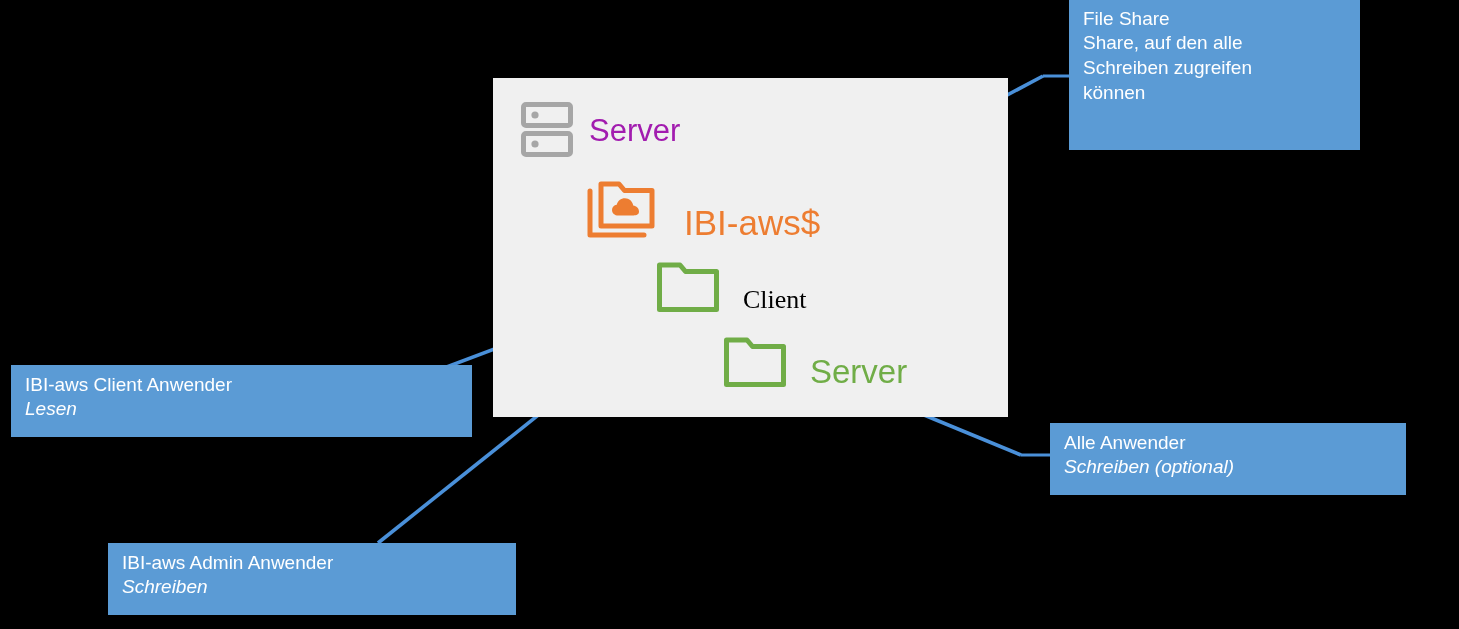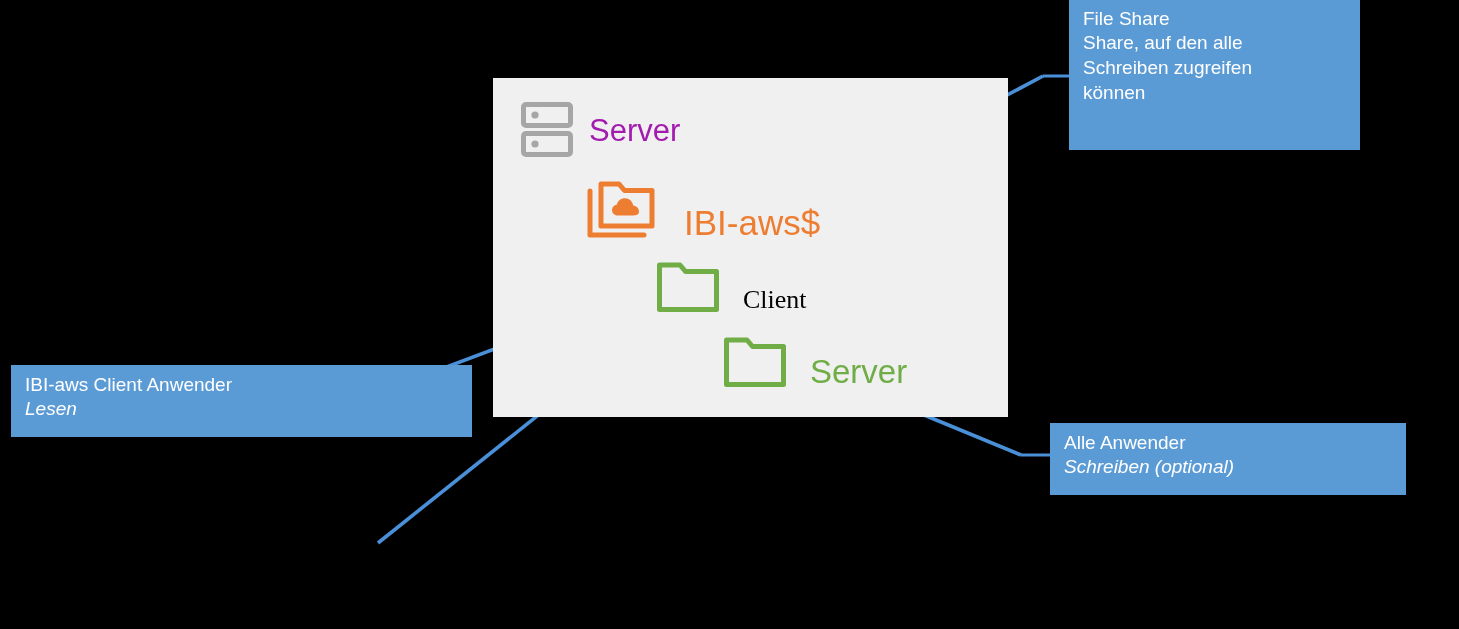--- a/index.html
+++ b/index.html
@@ -232,19 +232,23 @@
       <div>Schreiben zugreifen</div>
       <div>können</div>
     </div>
   </div>
 
   <div class="callout" id="callout-client-user">
     <div class="callout-title">IBI-aws Client Anwender</div>
     <div class="callout-body nowrap">Lesen</div>
   </div>
 
+  <div class="callout" id="callout-admin-user">
+    <div class="callout-title">IBI-aws Admin Anwender</div>
+    <div class="callout-body nowrap">Schreiben</div>
+  </div>
 
   <div class="callout" id="callout-all-users">
     <div class="callout-title">Alle Anwender</div>
     <div class="callout-body nowrap">Schreiben (optional)</div>
   </div>
 
 </div>
 
 </body></html>

